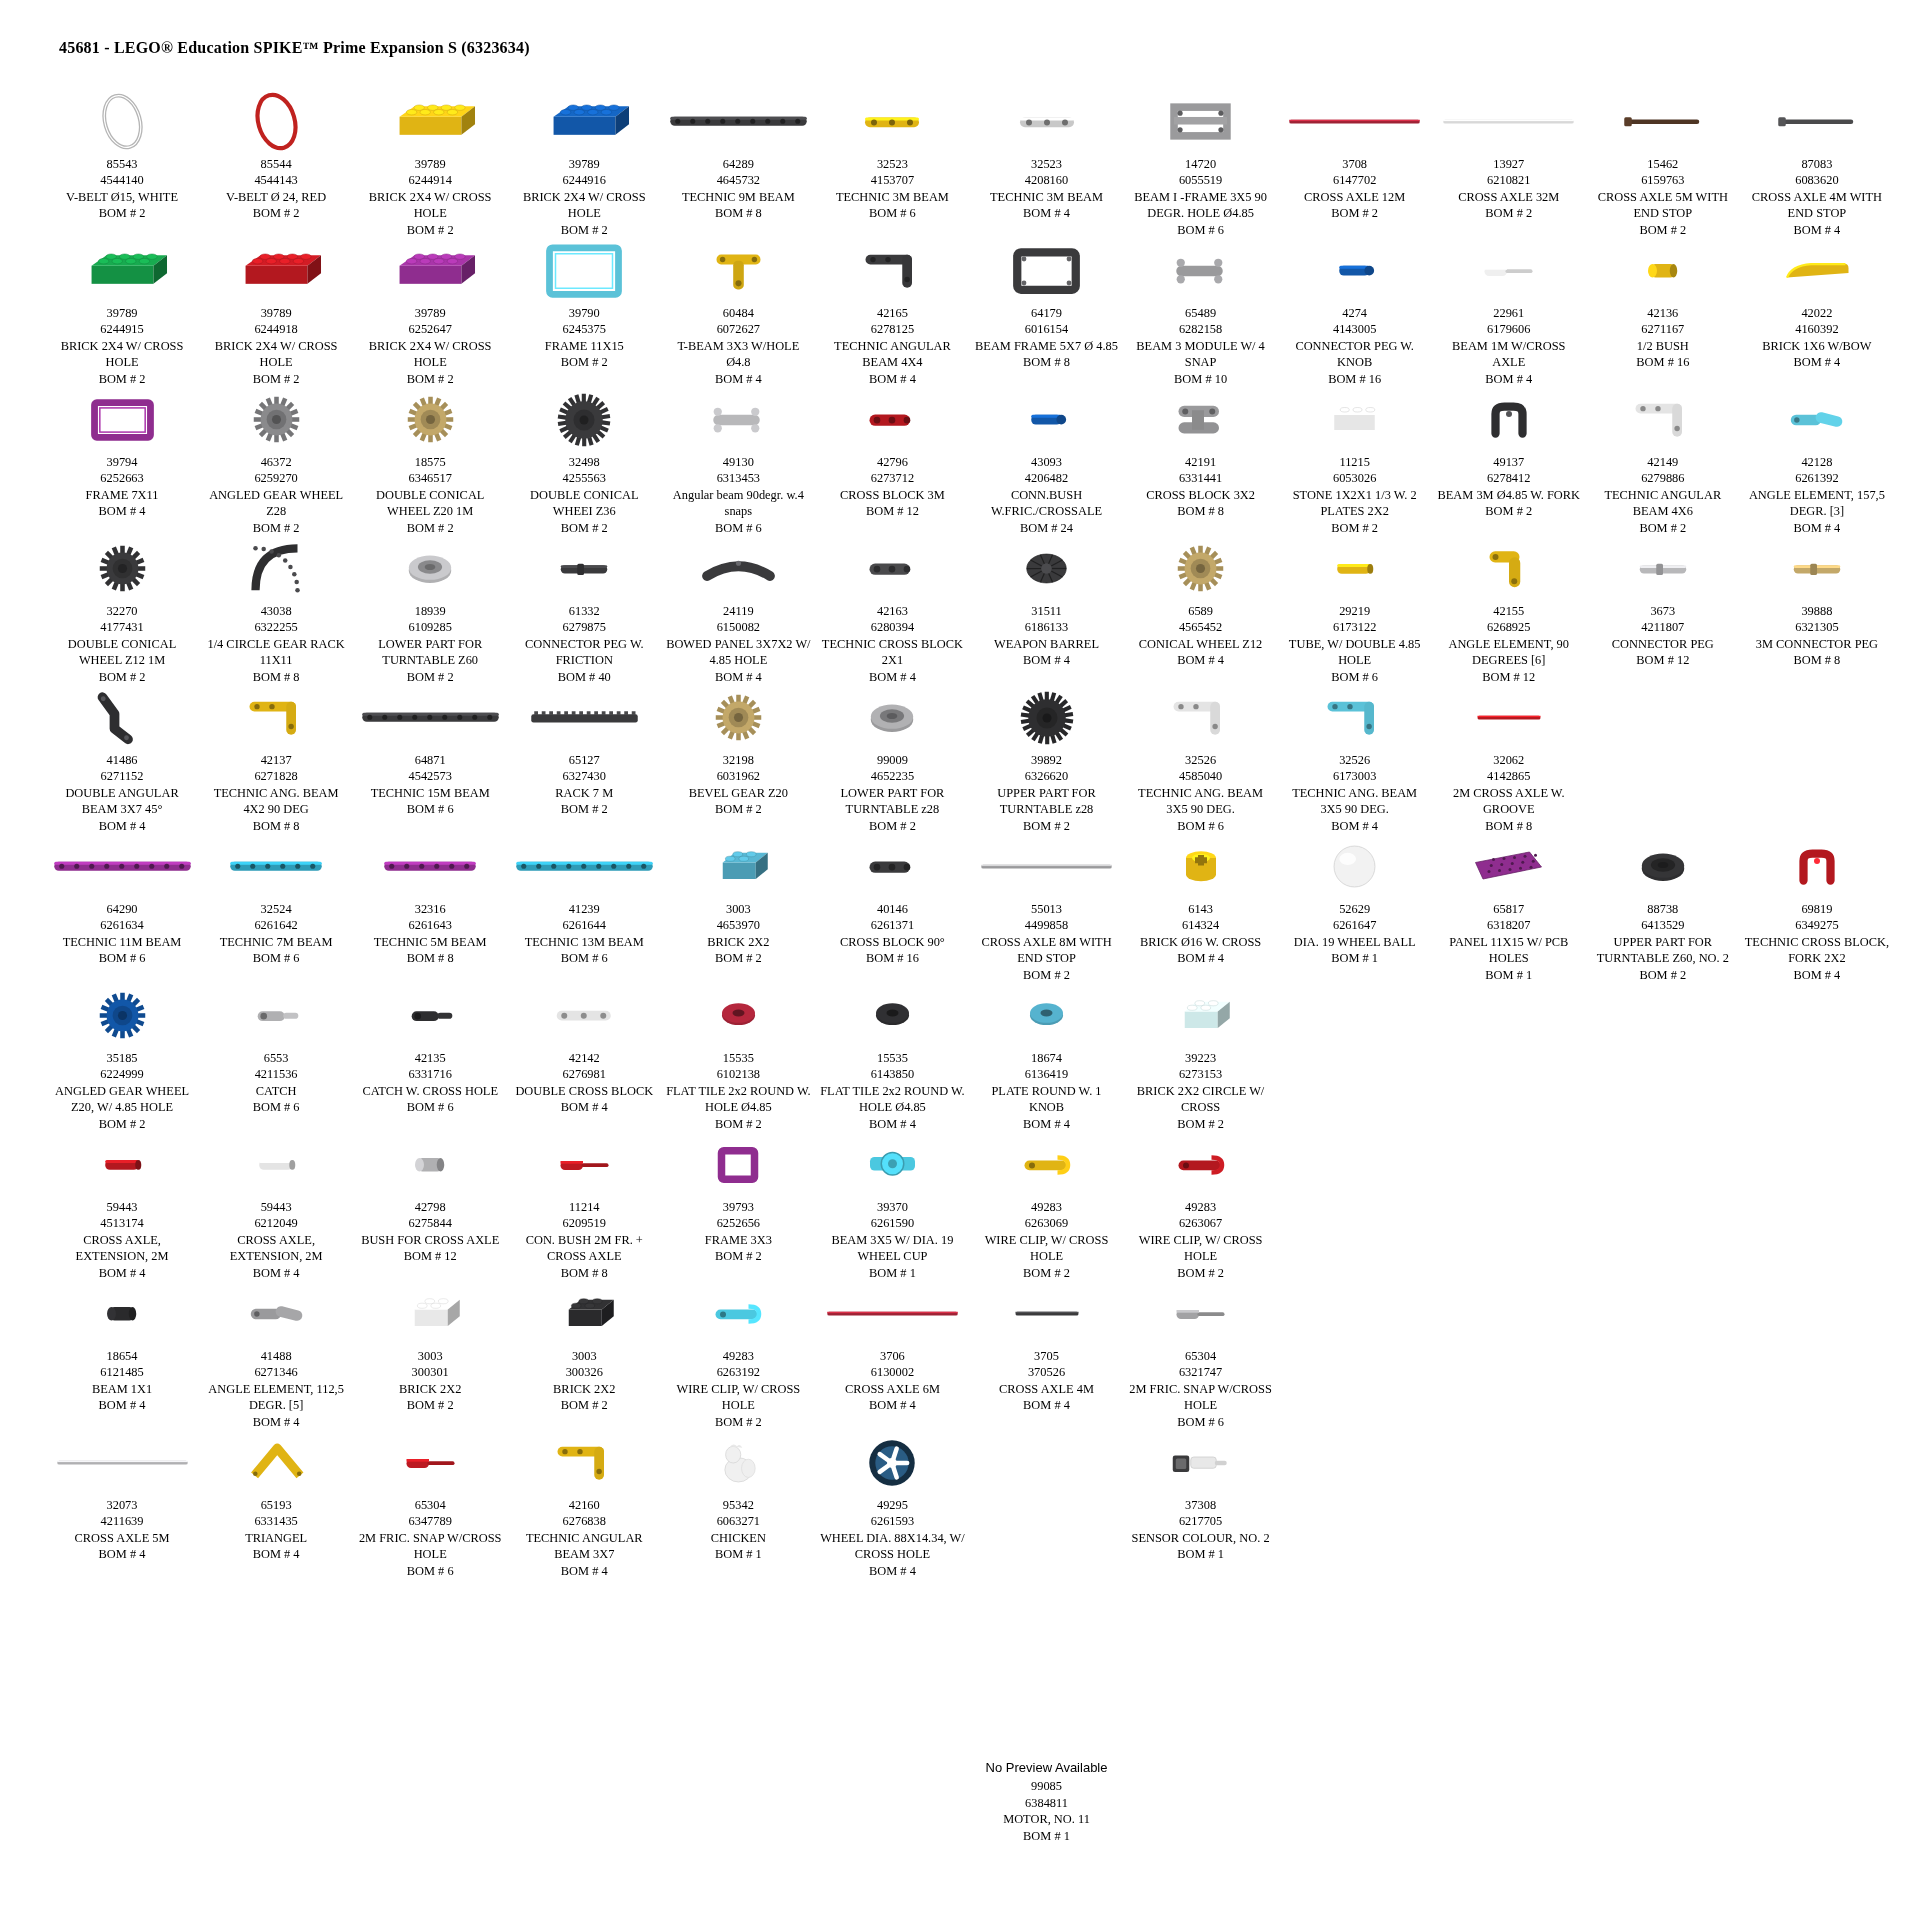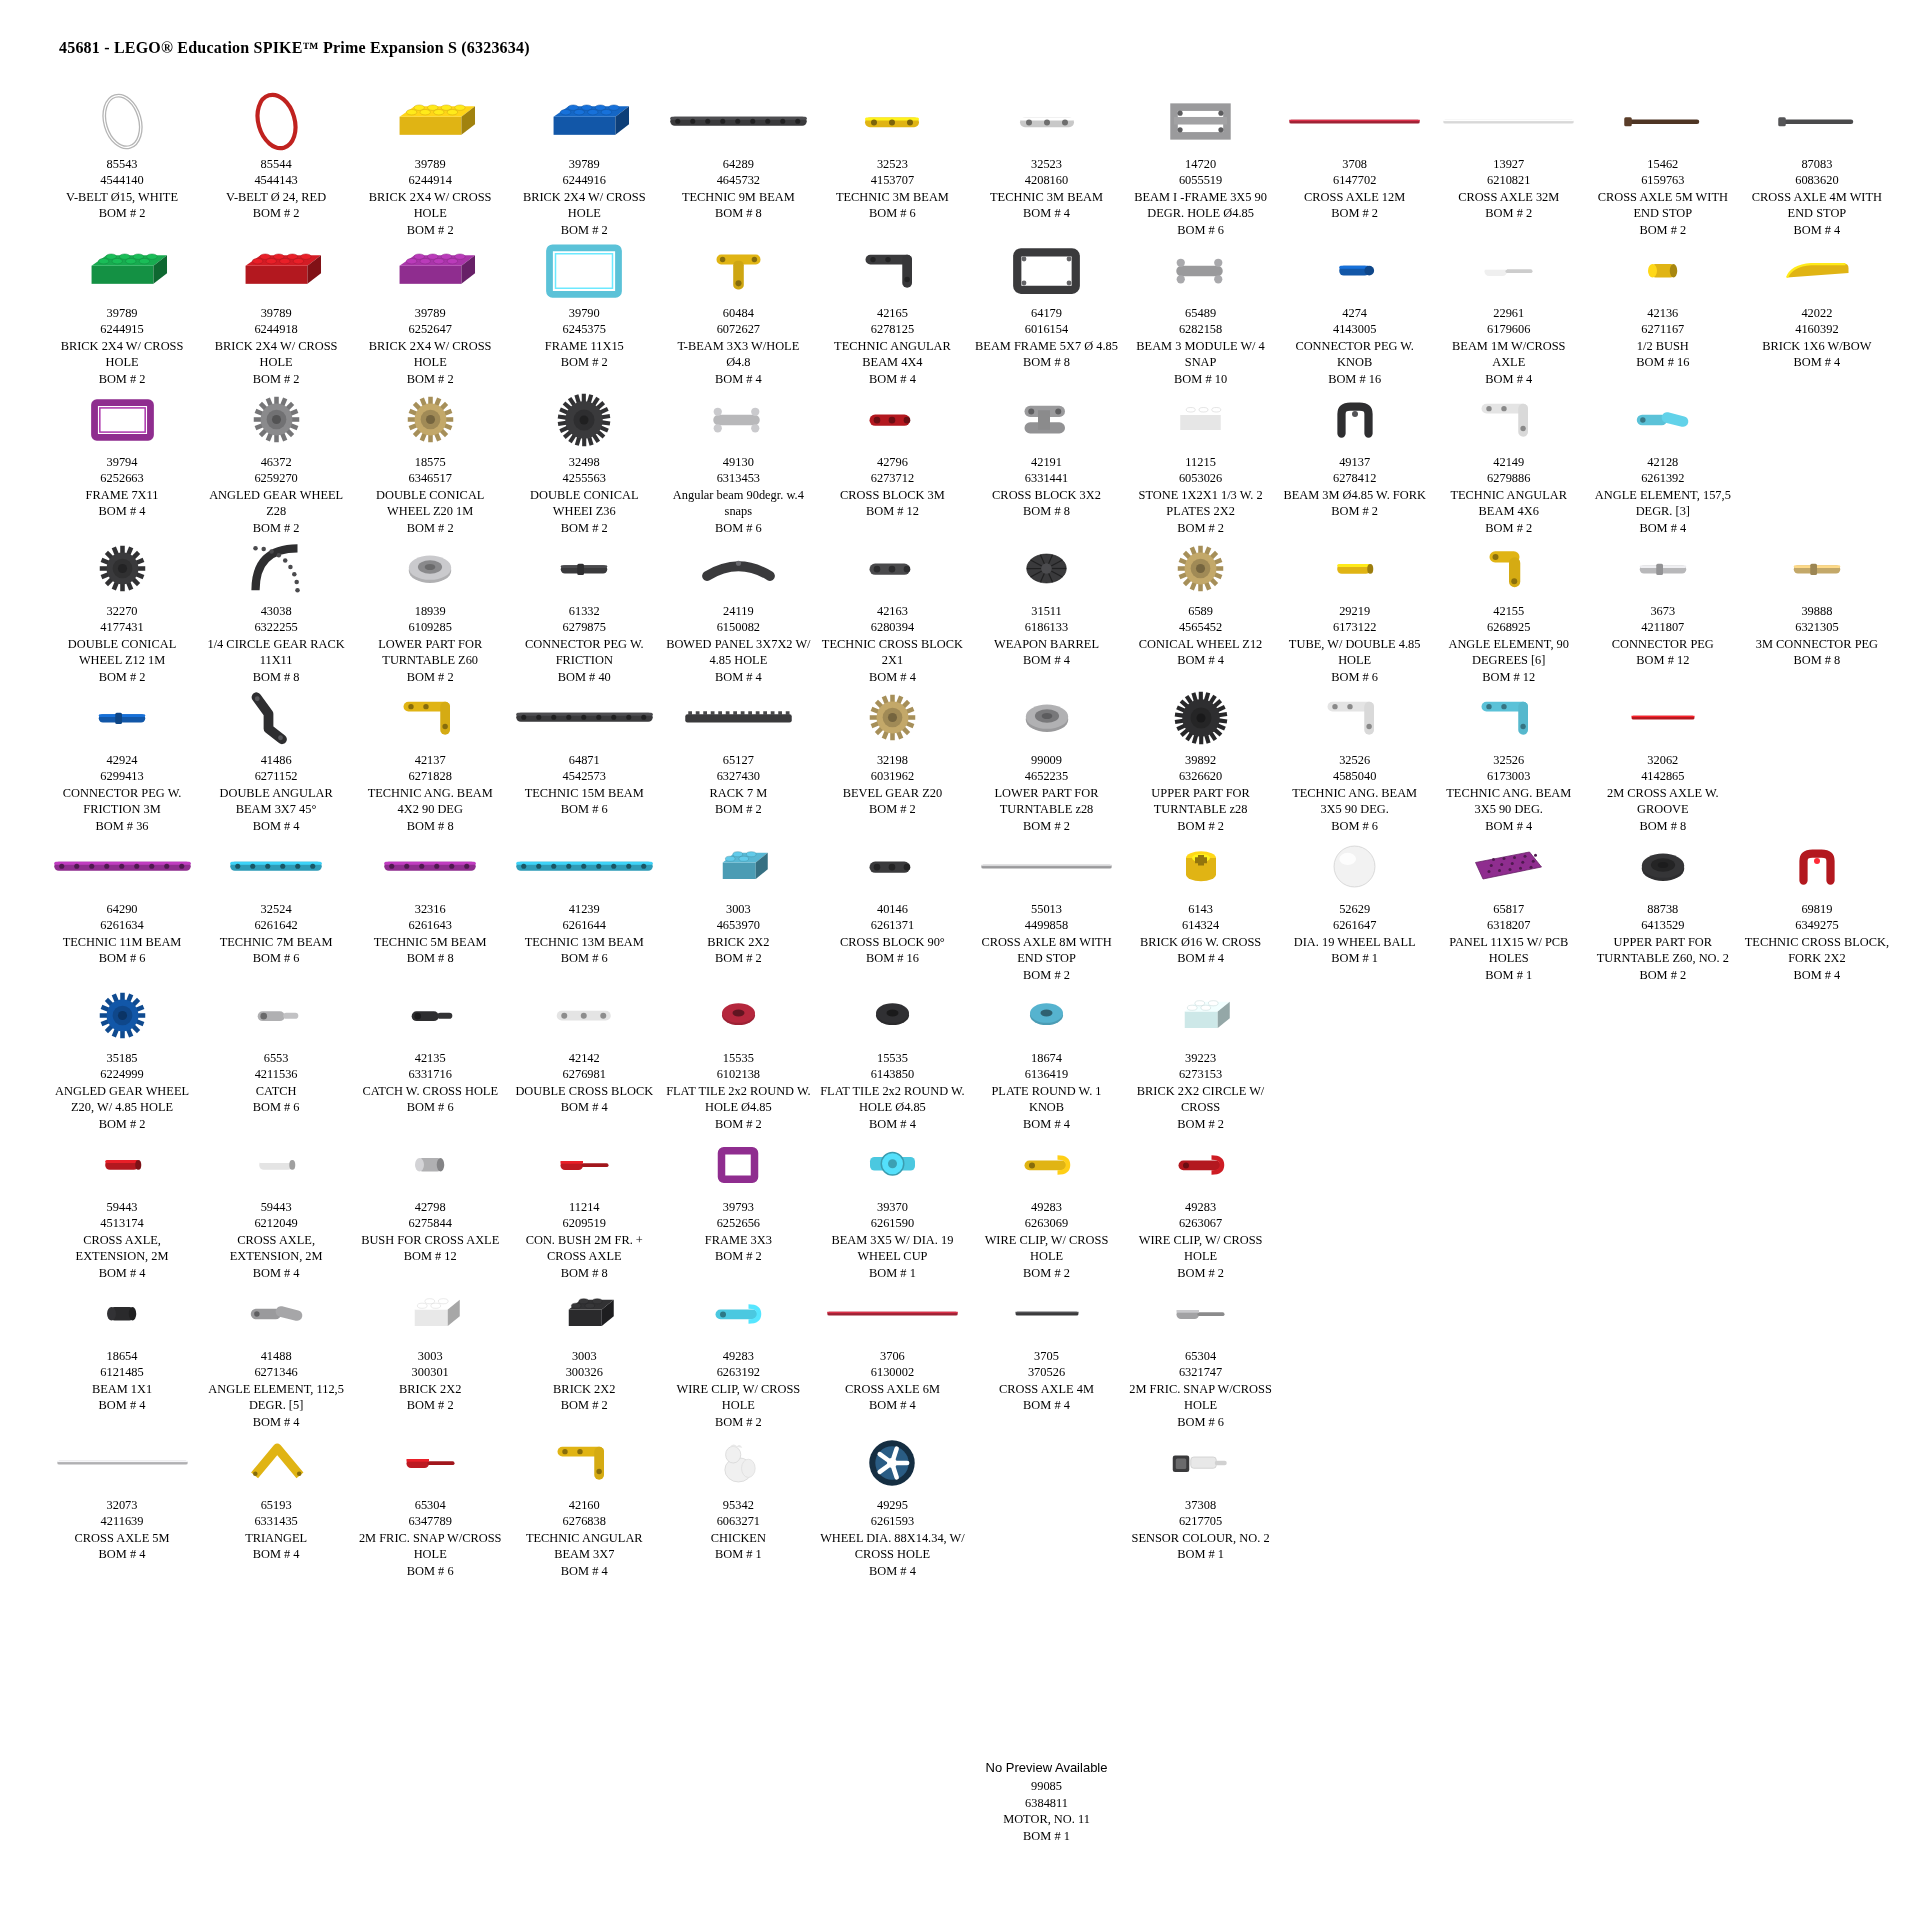--- a/index.html
+++ b/index.html
@@ -629,20 +629,33 @@
             <circle cx="56" cy="17.5" r="4.4" fill="#6b0e13"></circle>
           </svg>
         </div>
         <div class="txt">42796
 6273712
 CROSS BLOCK 3M
 BOM # 12</div>
       </div>
       <div class="cell">
         <div class="art">
+          <svg width="44" height="22.5" viewBox="0 0 58 30">
+            <rect x="8" y="9" width="40" height="13" rx="6" fill="#1257a8"></rect>
+            <rect x="8" y="9" width="40" height="4" rx="2" fill="#1771da"></rect>
+            <circle cx="48" cy="15.5" r="6.5" fill="#0f478a"></circle>
+          </svg>
+        </div>
+        <div class="txt">43093
+4206482
+CONN.BUSH W.FRIC./CROSSALE
+BOM # 24</div>
+      </div>
+      <div class="cell">
+        <div class="art">
           <svg width="54" height="38" viewBox="0 0 72 50">
             <rect x="6" y="6" width="54" height="15" rx="7.5" fill="#9a9a9c"></rect>
             <rect x="6" y="28" width="54" height="15" rx="7.5" fill="#929294"></rect>
             <rect x="24" y="12" width="16" height="26" fill="#8b8b8c"></rect>
             <circle cx="15" cy="13.5" r="4" fill="#5f5f61"></circle>
             <circle cx="51" cy="13.5" r="4" fill="#5f5f61"></circle>
           </svg>
         </div>
         <div class="txt">42191
 6331441
@@ -912,33 +925,20 @@
             <rect x="28" y="5" width="9" height="15" rx="2" fill="#9c8654"></rect>
           </svg>
         </div>
         <div class="txt">39888
 6321305
 3M CONNECTOR PEG
 BOM # 8</div>
       </div>
     </div>
     <div class="row">
-      <div class="cell">
-        <div class="art">
-          <svg width="56" height="18" viewBox="0 0 74 24">
-            <rect x="6" y="7" width="62" height="11" rx="5.5" fill="#1257a8"></rect>
-            <rect x="6" y="7" width="62" height="3.5" rx="2" fill="#1771da"></rect>
-            <rect x="28" y="5" width="9" height="15" rx="2" fill="#0e4686"></rect>
-          </svg>
-        </div>
-        <div class="txt">42924
-6299413
-CONNECTOR PEG W. FRICTION 3M
-BOM # 36</div>
-      </div>
       <div class="cell">
         <div class="art">
           <svg width="60" height="53" viewBox="0 0 80 70">
             <path d="M14 8 L30 30 L30 50 L48 64" fill="none" stroke="#2e2e30" stroke-width="13" stroke-linecap="round" stroke-linejoin="round"></path>
             <circle cx="15" cy="10" r="3.2" fill="#57575b"></circle>
             <circle cx="46" cy="62" r="3.2" fill="#57575b"></circle>
           </svg>
         </div>
         <div class="txt">41486
 6271152

